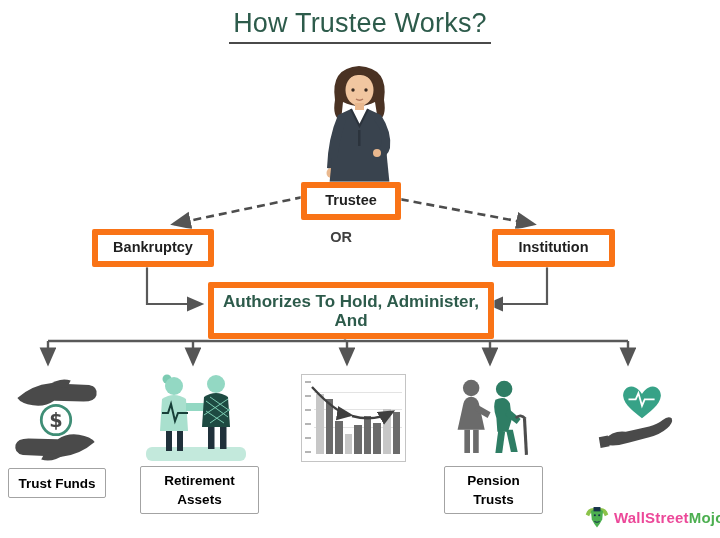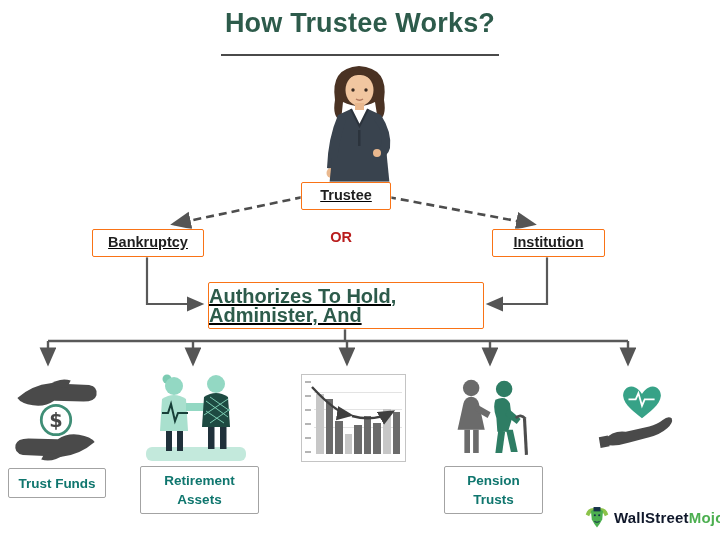--- a/index.html
+++ b/index.html
@@ -4,47 +4,47 @@
 <style>
   html,body{margin:0;padding:0;background:#fff;}
   #canvas{
     position:relative;width:720px;height:538px;background:#ffffff;overflow:hidden;
     font-family:"Liberation Sans",sans-serif;
   }
   .abs{position:absolute;}
   
   #title-wrap{left:0;top:8px;width:720px;text-align:center;}
   #title{
-    display:inline-block;font-size:27px;font-weight:bold;color:#2D5B4B;
-    border-bottom:2px solid #4A4A4A;padding:0 4px 15px 4px;letter-spacing:.2px;
+    display:inline-block;font-size:27px;font-weight:normal;color:#2D5B4B;
+    border-bottom:2px solid #4A4A4A;padding:0 4px 3px 4px;letter-spacing:.2px;
   }
   
   #connectors{left:0;top:0;z-index:0;}
   
   .node{
-    background:#fff;border:1px solid #f97316;border-radius:2px;
+    background:#fff;border:6px solid #f97316;border-radius:2px;
     display:flex;flex-direction:column;align-items:center;justify-content:center;
-    z-index:2;box-shadow:0 0 0 1px rgba(255,255,255,.4);text-decoration:underline;
+    z-index:2;box-shadow:0 0 0 1px rgba(255,255,255,.4);
   }
   .node .txt{font-weight:bold;color:#1F1F1F;font-size:14.5px;line-height:1.1;}
   #trustee-box{left:301px;top:182px;width:88px;height:26px;}
   #individual-box{left:92px;top:229px;width:110px;height:26px;}
   #institution-box{left:492px;top:229px;width:111px;height:26px;}
   #or-label{left:318px;top:229px;width:46px;text-align:center;
-    font-weight:bold;font-size:14.5px;color:#b91c1c;z-index:2;}
+    font-weight:bold;font-size:14.5px;color:#404040;z-index:2;}
   #authorize-box{left:208px;top:282px;width:274px;height:45px;}
-  #authorize-box .txt{color:#2D5B4B;font-size:20px;line-height:19px;}
+  #authorize-box .txt{color:#2D5B4B;font-size:17px;line-height:19px;text-align:center;}
   
   #woman{left:302px;top:60px;z-index:1;}
   
   .label-box{
     background:#fff;border:1px solid #A3A3A3;border-radius:2px;z-index:2;
     display:flex;flex-direction:column;align-items:center;justify-content:center;
   }
-  .label-box .txt{font-weight:bold;color:#0f766e;font-size:13.5px;line-height:19px;text-align:center;}
+  .label-box .txt{font-weight:bold;color:#000000;font-size:13.5px;line-height:19px;text-align:center;}
   #label-trust-funds{left:8px;top:468px;width:96px;height:28px;}
   #label-retirement{left:140px;top:466px;width:117px;height:46px;justify-content:center;}
   #label-bankruptcy{left:293px;top:466px;width:126px;height:46px;}
   #label-pension{left:444px;top:466px;width:97px;height:46px;}
   #label-charities{left:589px;top:465px;width:104px;height:28px;}
   #icon-trust-funds{left:10px;top:374px;}
   #icon-retirement{left:140px;top:371px;}
   #icon-pension{left:444px;top:375px;}
   #icon-charities{left:597px;top:382px;}
   
@@ -58,21 +58,21 @@
   .gridline{position:absolute;left:12px;right:3px;height:1px;background:#E3E3E3;}
   #chart-bars{position:absolute;left:14px;right:5px;top:6px;bottom:7px;
     display:flex;align-items:flex-end;gap:2px;}
   #chart-bars .bar{flex:1 1 auto;}
   #chart-bars .bar.light{background:#C7C7C7;}
   #chart-bars .bar.dark{background:#6B6B6B;}
   #chart-trend{position:absolute;left:0;top:0;}
   
   #logo{left:584px;top:503px;display:flex;align-items:center;gap:4px;z-index:2;}
   #logo-text{font-size:15px;font-weight:bold;letter-spacing:.2px;}
-  #logo-text .p1{color:#0f172a;}
+  #logo-text .p1{color:#ec4899;}
   #logo-text .p2{color:#4CAF50;}
 </style>
 </head>
 <body>
 
 <div id="canvas">
 
   <svg id="connectors" class="abs" width="720" height="538" viewBox="0 0 720 538">
     <defs>
       <marker id="ah" markerWidth="9" markerHeight="8" refX="6.5" refY="3.5" orient="auto">

